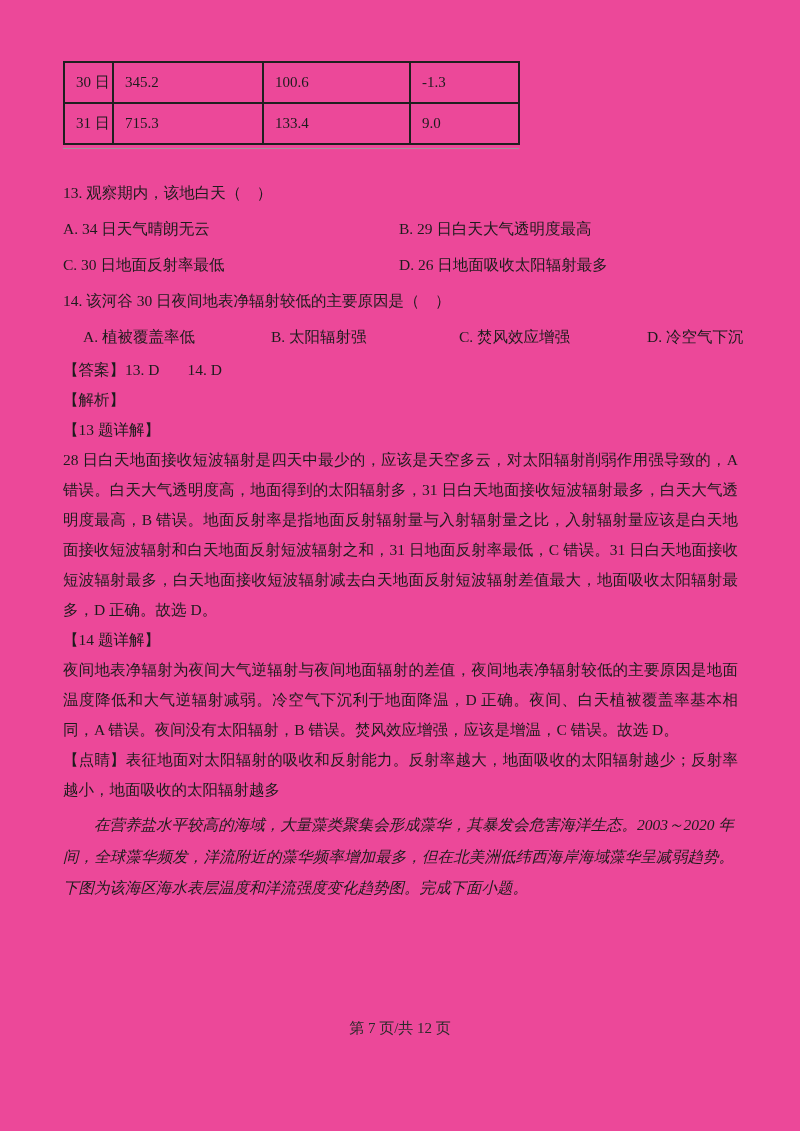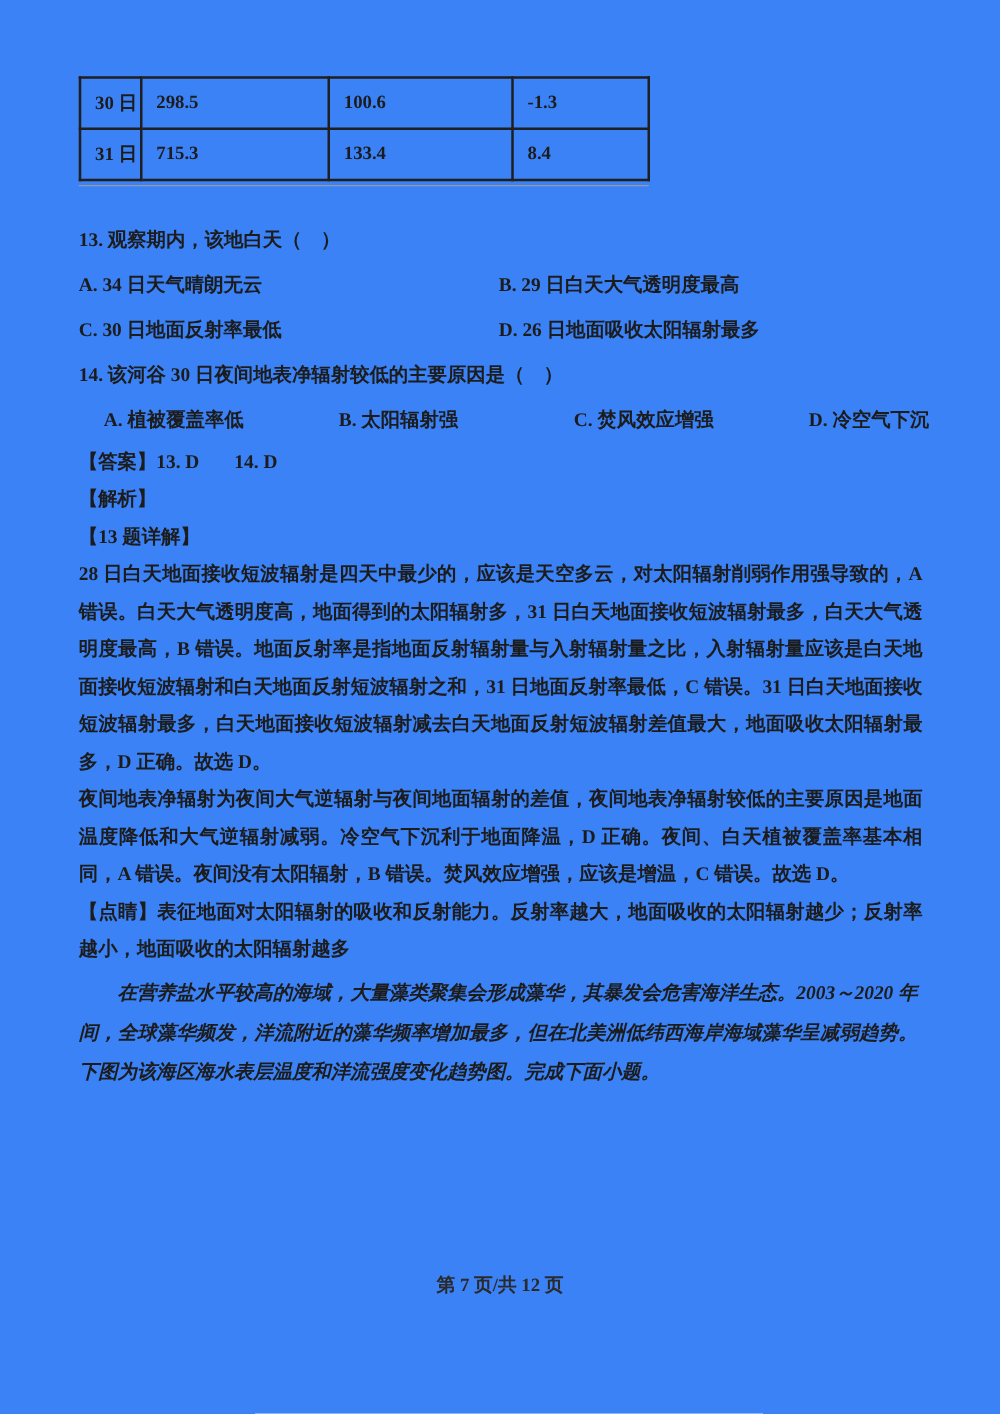--- a/index.html
+++ b/index.html
@@ -1,24 +1,23 @@
 <!DOCTYPE html>
 <html><head>
 <meta charset="utf-8">
 <style>
   html, body { margin: 0; padding: 0; background: #ffffff; }
   .page {
     position: relative;
     width: 800px;
     height: 1131px;
-    background: #3b82f6;
+    background: #ec4899;
     font-family: "Liberation Serif", serif;
     color: #1c1c1c;
     overflow: hidden;
-    font-weight: bold;
   }
   .content {
     position: absolute;
     left: 63px;
     right: 62px;
     top: 0;
   }
   
   .table-wrap {
     margin-top: 61px;
@@ -95,29 +94,29 @@
       <table class="data-table">
         <colgroup>
           <col style="width:49px">
           <col style="width:150px">
           <col style="width:147px">
           <col style="width:109px">
         </colgroup>
         <tbody>
           <tr>
             <td>30 日</td>
-            <td>298.5</td>
+            <td>345.2</td>
             <td>100.6</td>
             <td>-1.3</td>
           </tr>
           <tr>
             <td>31 日</td>
             <td>715.3</td>
             <td>133.4</td>
-            <td>8.4</td>
+            <td>9.0</td>
           </tr>
         </tbody>
       </table>
     </div>
 
     <p class="qline q-gap">13. 观察期内，该地白天（　）</p>
     <p class="qline">
       <span class="opt2">A. 34 日天气晴朗无云</span><span class="opt2">B. 29 日白天大气透明度最高</span>
     </p>
     <p class="qline">
@@ -130,20 +129,21 @@
     </p>
 
     <p class="aline">
       <span>【答案】</span><span>13. D</span><span class="ans-gap">14. D</span>
     </p>
     <p class="aline">【解析】</p>
 
     <p class="aline">【13 题详解】</p>
     <p class="para">28 日白天地面接收短波辐射是四天中最少的，应该是天空多云，对太阳辐射削弱作用强导致的，A 错误。白天大气透明度高，地面得到的太阳辐射多，31 日白天地面接收短波辐射最多，白天大气透明度最高，B 错误。地面反射率是指地面反射辐射量与入射辐射量之比，入射辐射量应该是白天地面接收短波辐射和白天地面反射短波辐射之和，31 日地面反射率最低，C 错误。31 日白天地面接收短波辐射最多，白天地面接收短波辐射减去白天地面反射短波辐射差值最大，地面吸收太阳辐射最多，D 正确。故选 D。</p>
 
+    <p class="aline">【14 题详解】</p>
     <p class="para">夜间地表净辐射为夜间大气逆辐射与夜间地面辐射的差值，夜间地表净辐射较低的主要原因是地面温度降低和大气逆辐射减弱。冷空气下沉利于地面降温，D 正确。夜间、白天植被覆盖率基本相同，A 错误。夜间没有太阳辐射，B 错误。焚风效应增强，应该是增温，C 错误。故选 D。</p>
 
     <p class="para">
       <span>【点睛】</span><span>表征地面对太阳辐射的吸收和反射能力。反射率越大，地面吸收的太阳辐射越少；反射率越小，地面吸收的太阳辐射越多</span>
     </p>
 
     <p class="passage">在营养盐水平较高的海域，大量藻类聚集会形成藻华，其暴发会危害海洋生态。2003～2020 年间，全球藻华频发，洋流附近的藻华频率增加最多，但在北美洲低纬西海岸海域藻华呈减弱趋势。下图为该海区海水表层温度和洋流强度变化趋势图。完成下面小题。</p>
 
   </div>
 

